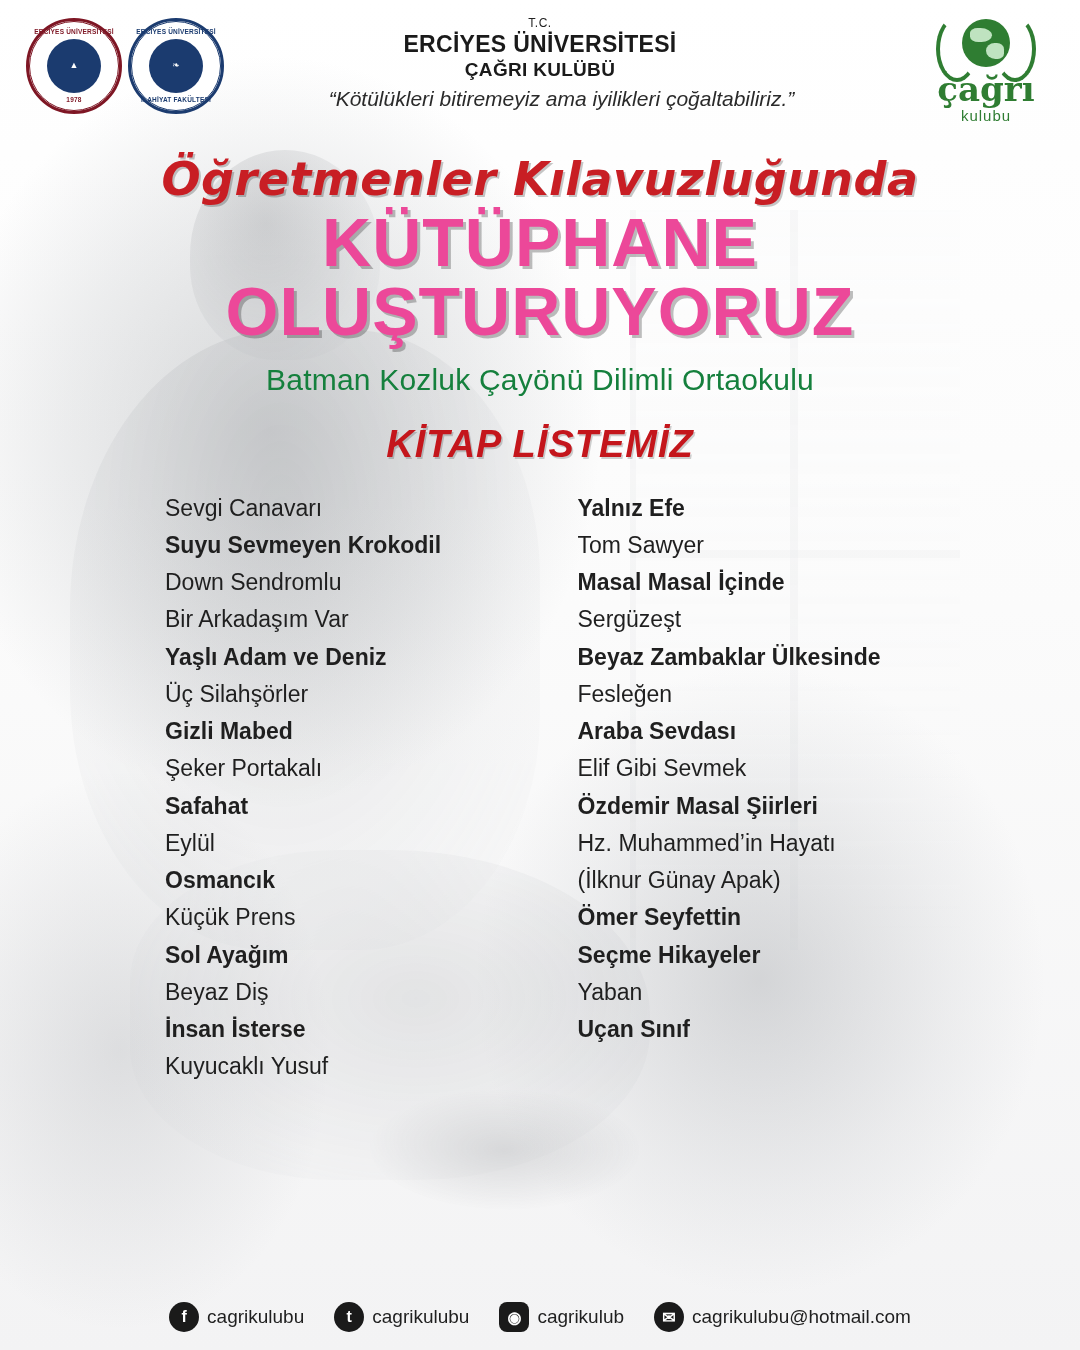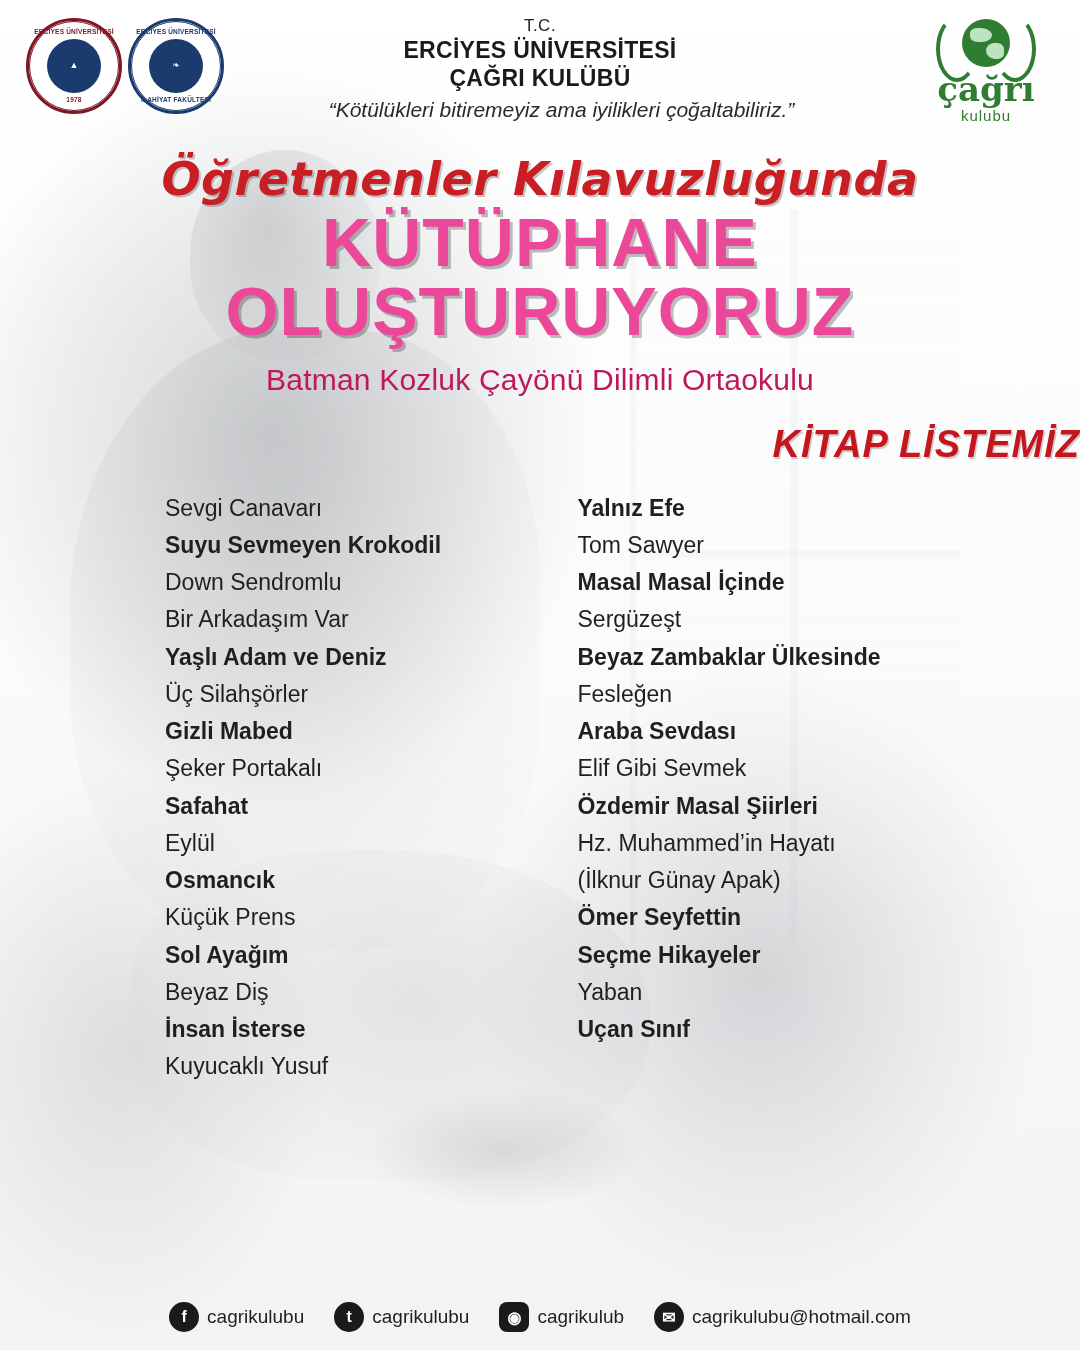--- a/index.html
+++ b/index.html
@@ -147,33 +147,33 @@
   .uni-logo .curve-label.bottom { bottom: 8px; }
   .uni-logo.theology .curve-label { color: #1b3b6f; }
 
   .header-text {
     position: absolute;
     left: 0; right: 0;
     top: 16px;
     text-align: center;
   }
   .header-text .l1 {
-    font-size: 17px;
+    font-size: 12px;
     letter-spacing: .5px;
     color: #222;
   }
   .header-text .l2 {
     font-size: 23px;
     font-weight: bold;
     letter-spacing: .3px;
     color: #1a1a1a;
     margin-top: 1px;
   }
   .header-text .l3 {
-    font-size: 23px;
+    font-size: 19px;
     font-weight: bold;
     letter-spacing: .3px;
     color: #1a1a1a;
     margin-top: 1px;
   }
   .header-text .l4 {
     font-size: 21px;
     font-style: italic;
     color: #2a2a2a;
     margin-top: 6px;
@@ -266,33 +266,32 @@
     font-weight: bold;
     color: #ec4899;
     line-height: 1.02;
     letter-spacing: 1px;
     text-shadow: 3px 3px 0 rgba(0,0,0,0.25);
     margin-top: 2px;
   }
   .main-title .l2 { display: block; }
   .subtitle {
     font-size: 30px;
-    color: #be185d;
+    color: #15803d;
     margin-top: 16px;
     letter-spacing: .2px;
   }
   .list-heading {
     font-size: 38px;
     font-weight: bold;
     font-style: italic;
     color: #c4161c;
     margin-top: 26px;
     letter-spacing: 1px;
     text-shadow: 1.5px 1.5px 0 rgba(0,0,0,0.18);
-    text-align: right;
   }
 
   
   .lists {
     display: flex;
     margin-top: 24px;
     padding: 0 120px 0 165px;
     box-sizing: border-box;
     gap: 30px;
   }

